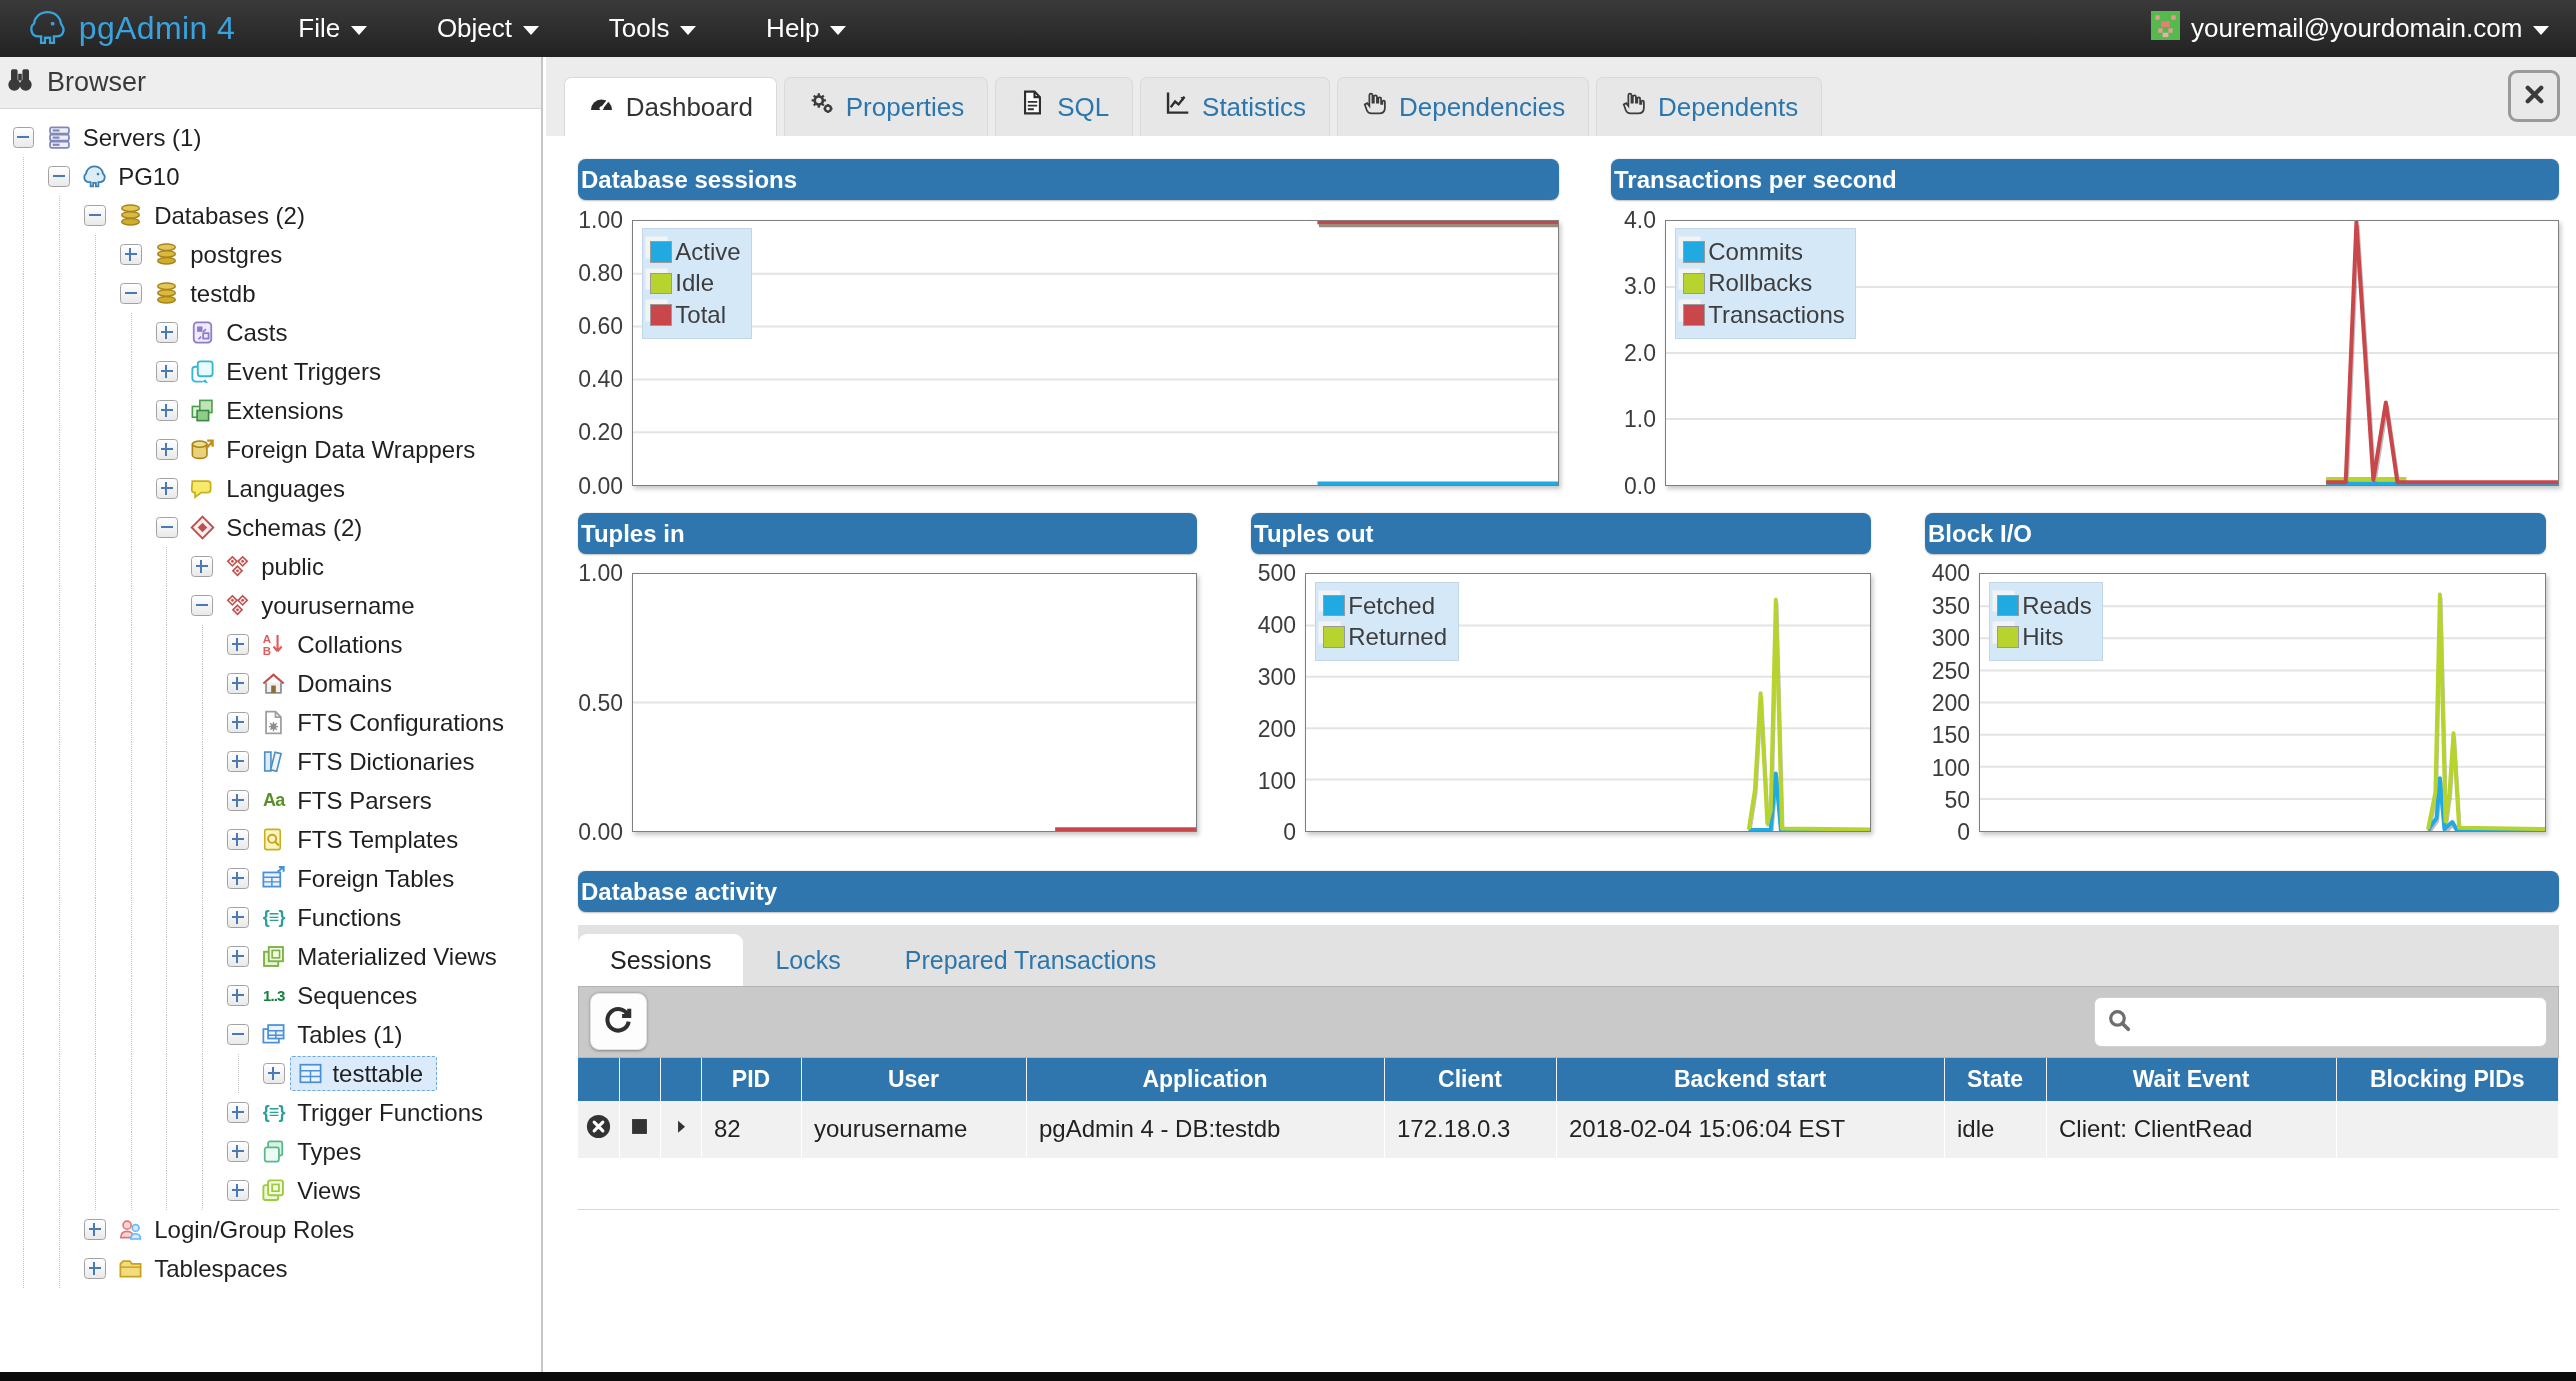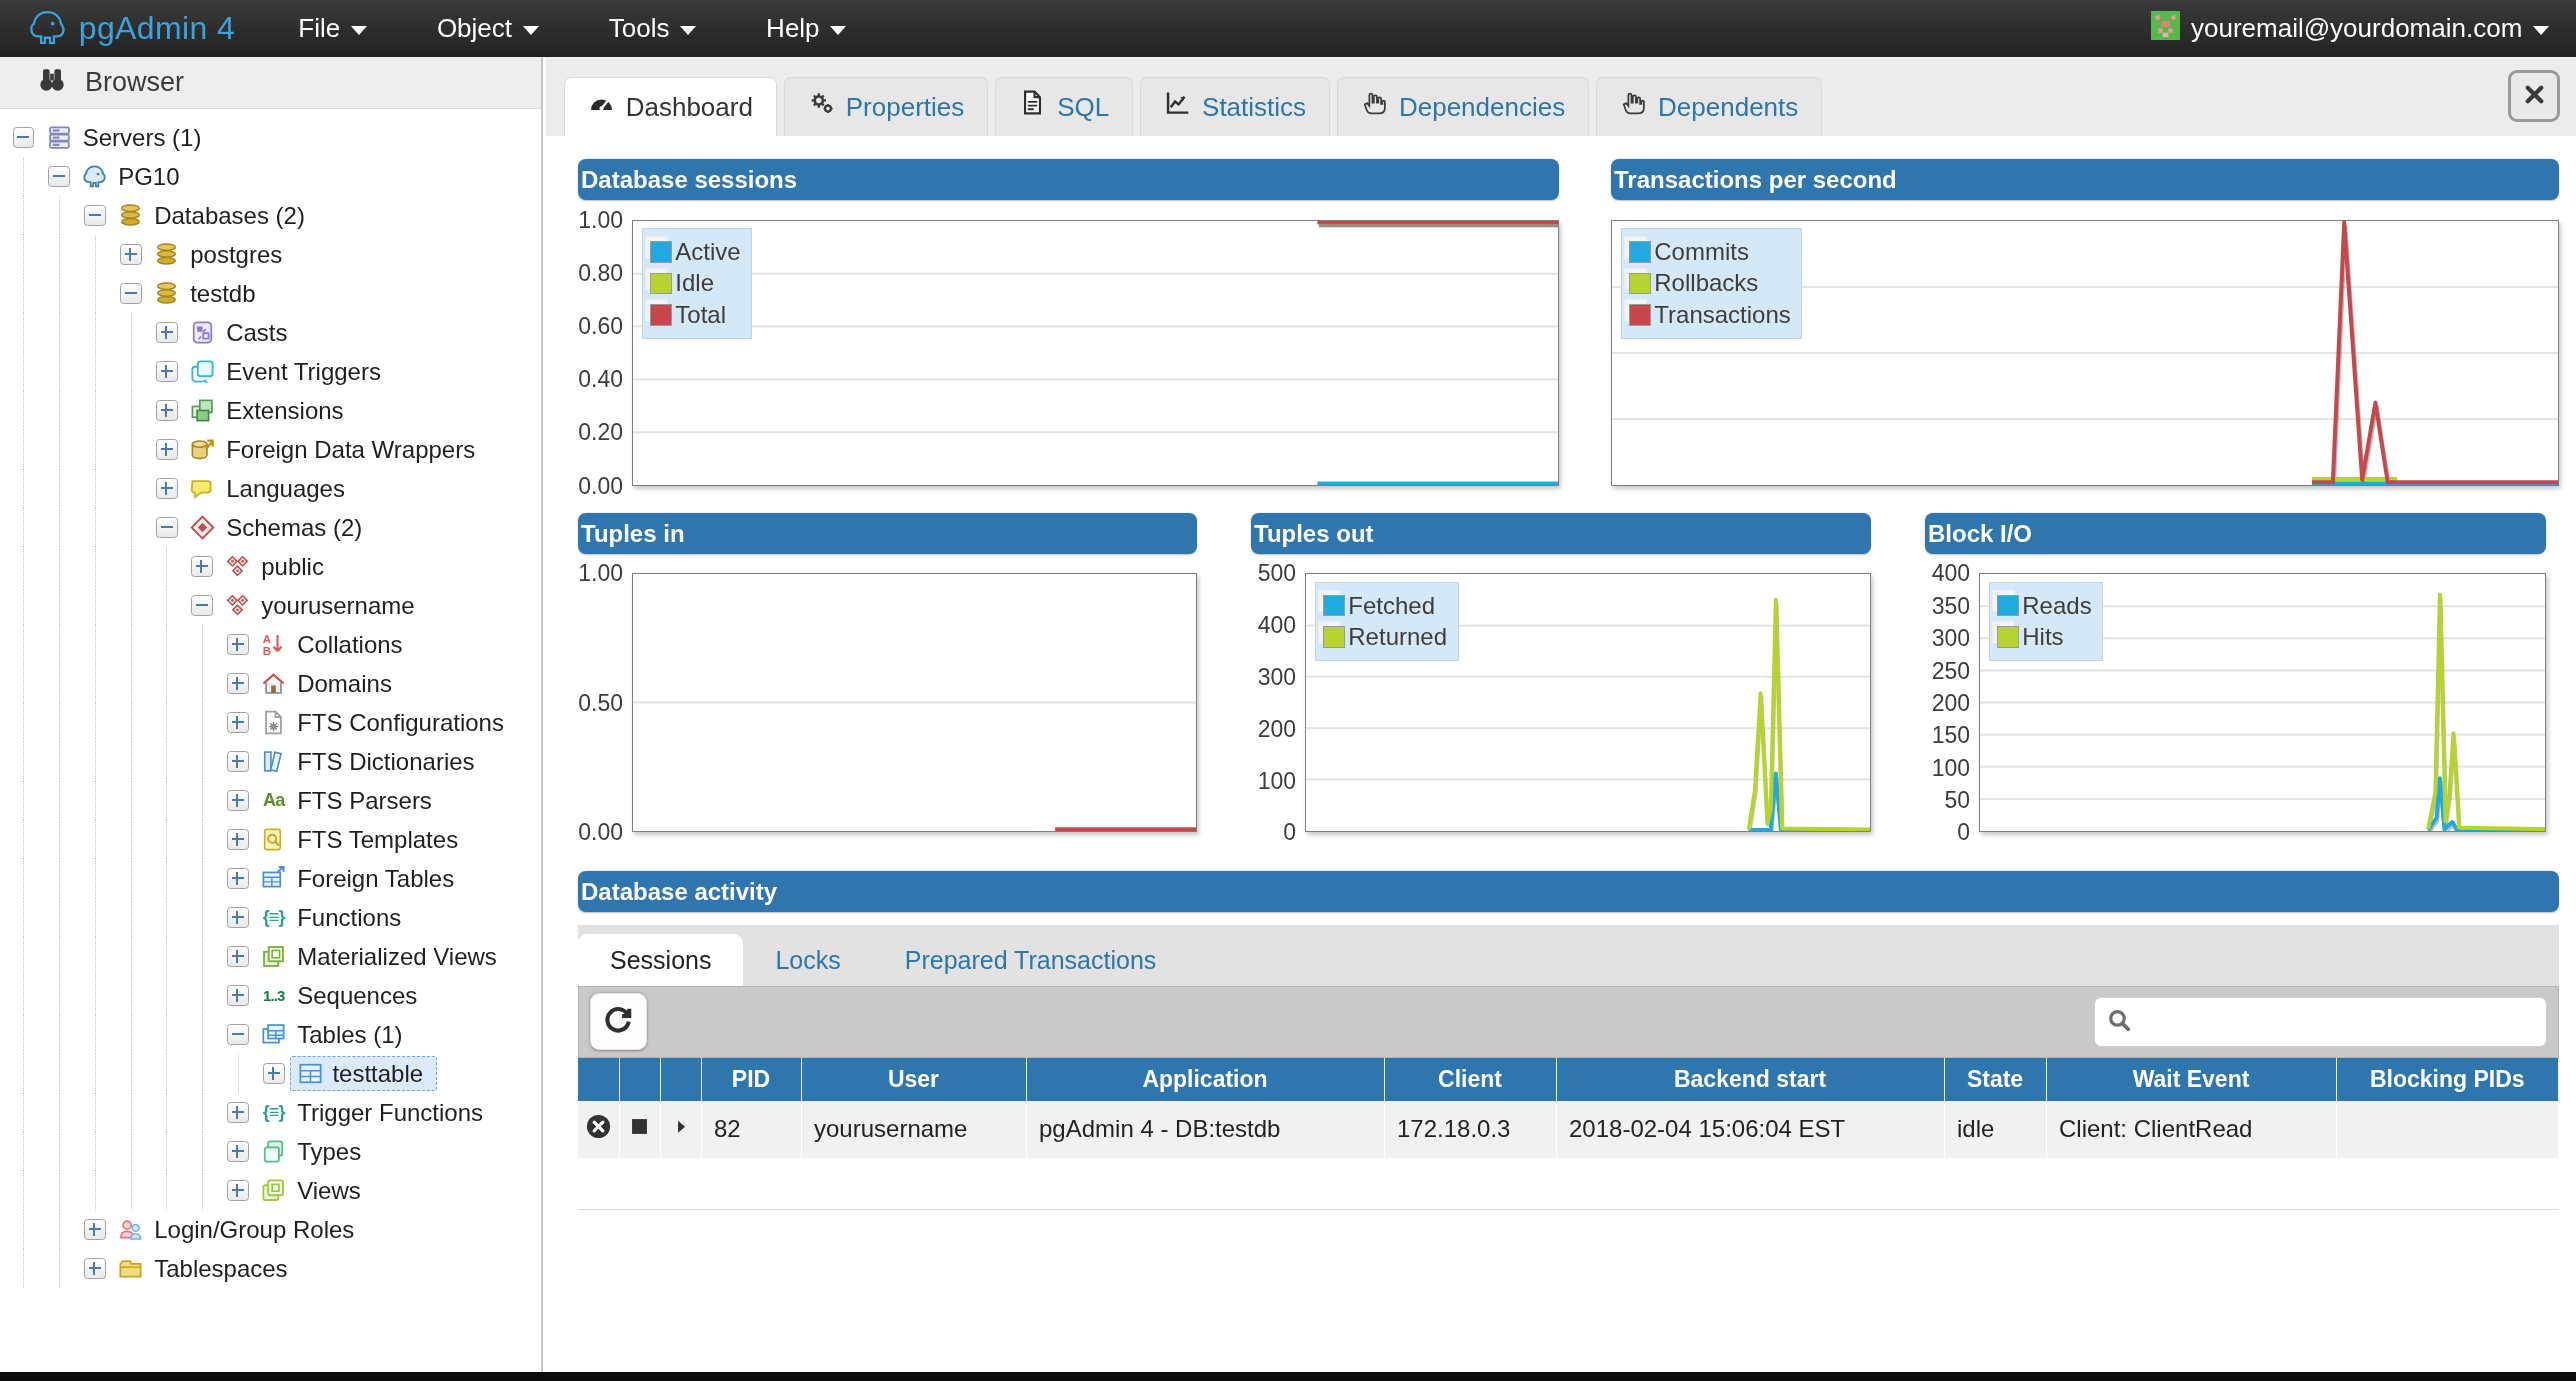--- a/index.html
+++ b/index.html
@@ -16,21 +16,21 @@
     align-items:center; gap:10.7px; cursor:pointer; }
   .caret { width:0; height:0; border-left:8px solid transparent;
     border-right:8px solid transparent; border-top:9px solid #fff; margin-top:3.6px; }
   .nav-spacer { flex:1; }
   .user-chip { display:flex; align-items:center; gap:10.7px; color:#fff; font-size:26px; }
 
   
   .sidebar { position:absolute; top:57px; left:0; width:543px; bottom:9px;
     background:#fff; border-right:2.7px solid #c6c6c6; overflow:hidden; }
   .browser-header { height:52px; background:#eeeeee; border-bottom:1.8px solid #d8d8d8;
-    display:flex; align-items:center; gap:18px; padding-left:37px;
+    display:flex; align-items:center; gap:12px; padding-left:5px;
     font-size:27px; color:#3a3a3a; }
   .tree { padding-top:9px; position:relative; }
   .tree-row { position:relative; height:39px; display:flex; align-items:center;
     font-size:24px; color:#1f1f1f; white-space:nowrap; cursor:pointer; }
   .guide { position:absolute; top:0; bottom:0; border-left:1.8px dotted #c3c3c3; }
   .exp { flex:0 0 auto; width:21.5px; height:21.5px; border:1.8px solid #a2a2a2; border-radius:3.6px;
     background:linear-gradient(#ffffff,#e9e9e9); position:relative; margin-right:10.7px; }
   .exp::before { content:""; position:absolute; left:3.6px; right:3.6px; top:8px; height:2.2px;
     background:#4a79b8; }
   .exp.plus::after { content:""; position:absolute; top:3.6px; bottom:3.6px; left:8px; width:2.2px;
@@ -730,20 +730,27 @@
                   <span class="swatch" style="background:#c9464b"></span>
                   <span class="legend-label">Total</span>
                 </div>
               </div>
        </div>
      </div>
         </div>
         <div>
           <div class="panel-header">Transactions per second</div>
      <div class="chart">
+       <div class="yaxis">
+              <span class="ytick" style="top:0%">4.0</span>
+              <span class="ytick" style="top:25%">3.0</span>
+              <span class="ytick" style="top:50%">2.0</span>
+              <span class="ytick" style="top:75%">1.0</span>
+              <span class="ytick" style="top:100%">0.0</span>
+            </div>
        <div class="plot">
          <svg class="series" viewBox="0 0 1000 500" preserveAspectRatio="none">
                 <line x1="0" y1="125" x2="1000" y2="125" stroke="#e4e4e4" stroke-width="2" vector-effect="non-scaling-stroke"></line>
                 <line x1="0" y1="250" x2="1000" y2="250" stroke="#e4e4e4" stroke-width="2" vector-effect="non-scaling-stroke"></line>
                 <line x1="0" y1="375" x2="1000" y2="375" stroke="#e4e4e4" stroke-width="2" vector-effect="non-scaling-stroke"></line>
                 <polyline points="740,497.5 1000,497.5" fill="none" stroke="rgba(0,0,0,0.25)" stroke-width="3.5" vector-effect="non-scaling-stroke" transform="translate(1.5,6)"></polyline>
                 <polyline points="740,488.75 830,488.75" fill="none" stroke="rgba(0,0,0,0.25)" stroke-width="3.5" vector-effect="non-scaling-stroke" transform="translate(1.5,6)"></polyline>
                 <polyline points="740,495 762,495 774,2.5 793,490 807,343.75 820,495 1000,495" fill="none" stroke="rgba(0,0,0,0.25)" stroke-width="3.5" vector-effect="non-scaling-stroke" transform="translate(1.5,6)"></polyline>
                 <polyline points="740,497.5 1000,497.5" fill="none" stroke="#21a9e1" stroke-width="4" stroke-linejoin="round" vector-effect="non-scaling-stroke"></polyline>
                 <polyline points="740,488.75 830,488.75" fill="none" stroke="#b6d32e" stroke-width="4" stroke-linejoin="round" vector-effect="non-scaling-stroke"></polyline>

